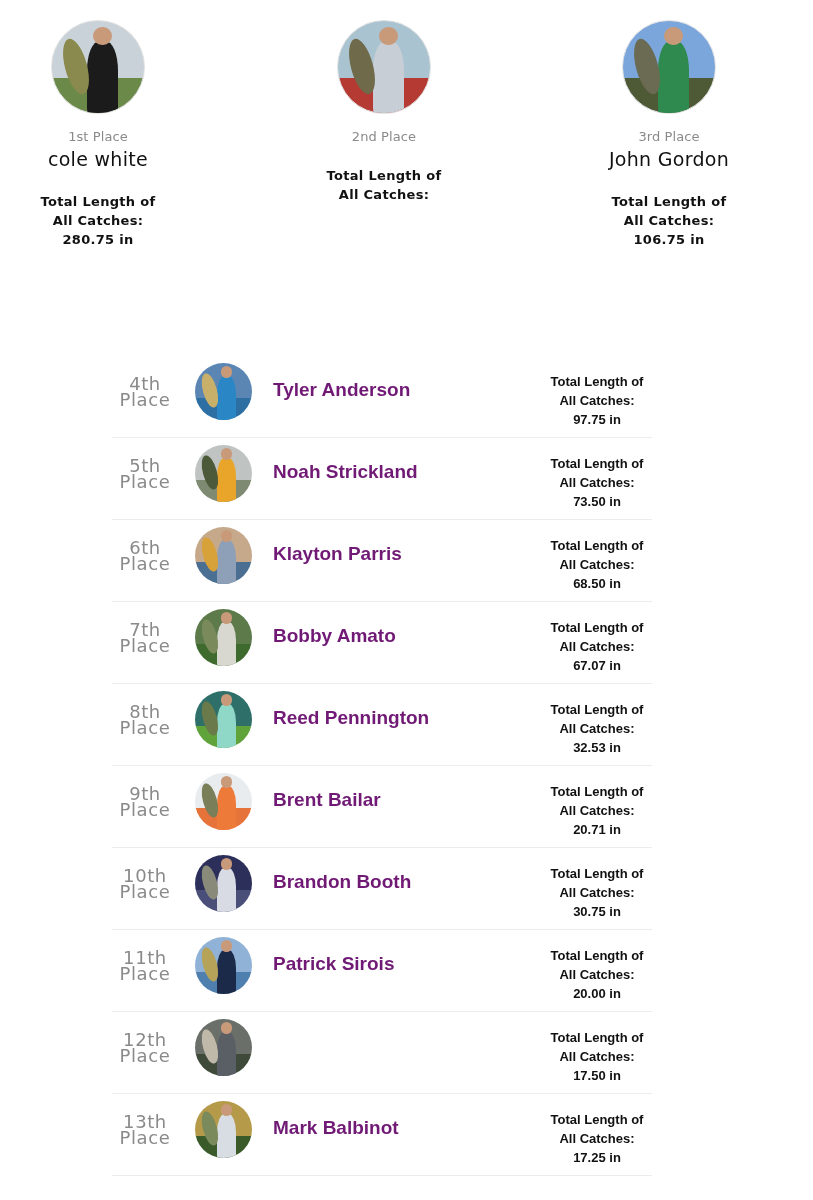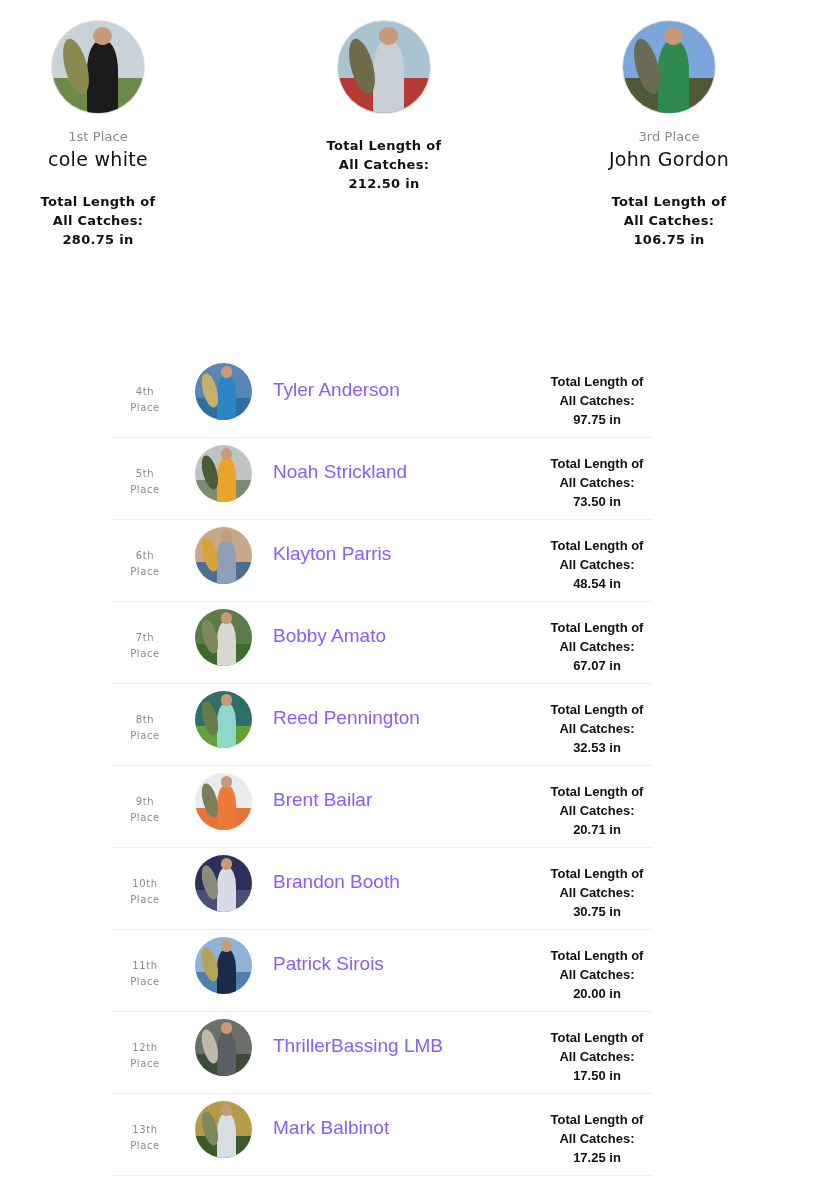--- a/index.html
+++ b/index.html
@@ -24,31 +24,30 @@
       margin-top: 22px; font-size: 13px; line-height: 19px; color: #111; font-weight: 600;
       font-family: "DejaVu Sans", sans-serif; letter-spacing: 0.3px;
     }
 
     .list { position: absolute; top: 356px; left: 112px; width: 540px; }
     .row {
       position: relative; height: 82px; border-bottom: 1px solid #ececec;
     }
     .row .place {
       position: absolute; left: 0; width: 66px; top: 20px; text-align: center;
-      font-size: 10px; line-height: 16px; color: #8a8a8a; letter-spacing: 0.6px;
+      font-size: 18px; line-height: 16px; color: #8a8a8a; letter-spacing: 0.6px;
       font-family: "DejaVu Sans", sans-serif;
-      margin-top: 8px;
     }
     .row .avatar {
       position: absolute; left: 83px; top: 7px; width: 57px; height: 57px;
       border-radius: 50%; overflow: hidden;
     }
     .row .name {
-      position: absolute; left: 161px; top: 23px; font-size: 19px; font-weight: normal;
-      font-family: "Liberation Sans", sans-serif; color: #8b5cf6;
+      position: absolute; left: 161px; top: 23px; font-size: 19px; font-weight: bold;
+      font-family: "Liberation Sans", sans-serif; color: #701a75;
     }
     .row .total {
       position: absolute; right: 0; top: 16px; width: 110px; text-align: center;
       font-size: 13px; line-height: 19px; font-weight: bold;
       font-family: "Liberation Sans", sans-serif; color: #111;
     }
     .av-fig { position: absolute; border-radius: 40% 40% 10% 10%; }
     .av-fish { position: absolute; border-radius: 50%; transform: rotate(-15deg); }
   </style>
 </head>
@@ -68,24 +67,24 @@
       <div>All Catches:</div>
       <div>280.75 in</div>
     </div>
   </div>
   <div class="podium-card" style="left:234px;">
     <div class="avatar" style="background: linear-gradient(rgb(169, 195, 209) 0%, rgb(169, 195, 209) 62%, rgb(181, 58, 51) 62%, rgb(181, 58, 51) 100%);">
         <div class="av-fig" style="left: 38%; top: 22%; width: 34%; height: 80%; background: rgb(200, 206, 214);"></div>
         <div class="av-fig" style="left: 45%; top: 6%; width: 20%; height: 20%; border-radius: 50%; background: rgb(201, 154, 122);"></div>
         <div class="av-fish" style="left: 14%; top: 18%; width: 24%; height: 62%; background: rgb(111, 106, 74);"></div>
       </div>
-    <div class="total">
-      <div>Total Length of</div>
-      <div>All Catches:</div>
-      <div>212.50 in</div>
+    <div class="place">2nd Place</div>
+    <div class="total">
+      <div>Total Length of</div>
+      <div>All Catches:</div>
     </div>
   </div>
   <div class="podium-card" style="left:519px;">
     <div class="avatar" style="background: linear-gradient(rgb(122, 166, 220) 0%, rgb(122, 166, 220) 62%, rgb(77, 90, 53) 62%, rgb(77, 90, 53) 100%);">
         <div class="av-fig" style="left: 38%; top: 22%; width: 34%; height: 80%; background: rgb(46, 138, 78);"></div>
         <div class="av-fig" style="left: 45%; top: 6%; width: 20%; height: 20%; border-radius: 50%; background: rgb(201, 154, 122);"></div>
         <div class="av-fish" style="left: 14%; top: 18%; width: 24%; height: 62%; background: rgb(107, 106, 82);"></div>
       </div>
     <div class="place">3rd Place</div>
     <div class="name">John Gordon</div>
@@ -141,21 +140,21 @@
     </div>
     <div class="avatar" style="background: linear-gradient(rgb(198, 169, 138) 0%, rgb(198, 169, 138) 62%, rgb(74, 111, 147) 62%, rgb(74, 111, 147) 100%);">
         <div class="av-fig" style="left: 38%; top: 22%; width: 34%; height: 80%; background: rgb(142, 160, 184);"></div>
         <div class="av-fig" style="left: 45%; top: 6%; width: 20%; height: 20%; border-radius: 50%; background: rgb(201, 154, 122);"></div>
         <div class="av-fish" style="left: 14%; top: 18%; width: 24%; height: 62%; background: rgb(216, 162, 58);"></div>
       </div>
     <div class="name">Klayton Parris</div>
     <div class="total">
       <div>Total Length of</div>
       <div>All Catches:</div>
-      <div>48.54 in</div>
+      <div>68.50 in</div>
     </div>
   </div>
 
   <div class="row">
     <div class="place">
       <div>7th</div>
       <div>Place</div>
     </div>
     <div class="avatar" style="background: linear-gradient(rgb(92, 122, 74) 0%, rgb(92, 122, 74) 62%, rgb(63, 106, 46) 62%, rgb(63, 106, 46) 100%);">
         <div class="av-fig" style="left: 38%; top: 22%; width: 34%; height: 80%; background: rgb(216, 216, 208);"></div>
@@ -245,21 +244,20 @@
   <div class="row">
     <div class="place">
       <div>12th</div>
       <div>Place</div>
     </div>
     <div class="avatar" style="background: linear-gradient(rgb(106, 111, 106) 0%, rgb(106, 111, 106) 62%, rgb(63, 74, 58) 62%, rgb(63, 74, 58) 100%);">
         <div class="av-fig" style="left: 38%; top: 22%; width: 34%; height: 80%; background: rgb(90, 95, 102);"></div>
         <div class="av-fig" style="left: 45%; top: 6%; width: 20%; height: 20%; border-radius: 50%; background: rgb(201, 154, 122);"></div>
         <div class="av-fish" style="left: 14%; top: 18%; width: 24%; height: 62%; background: rgb(192, 184, 168);"></div>
       </div>
-    <div class="name">ThrillerBassing LMB</div>
     <div class="total">
       <div>Total Length of</div>
       <div>All Catches:</div>
       <div>17.50 in</div>
     </div>
   </div>
 
   <div class="row">
     <div class="place">
       <div>13th</div>

